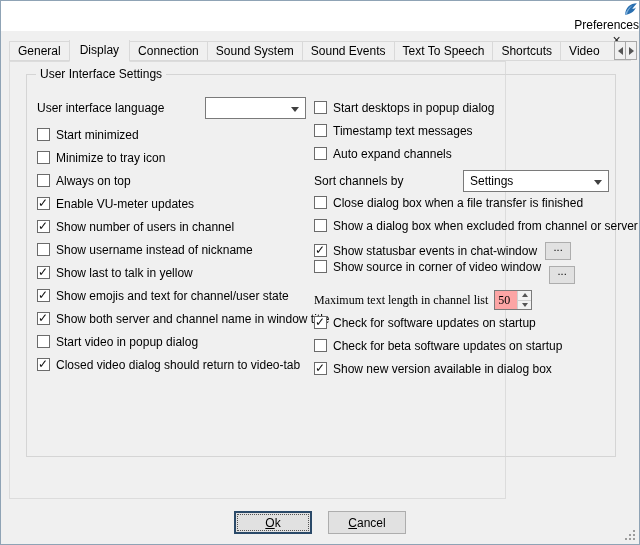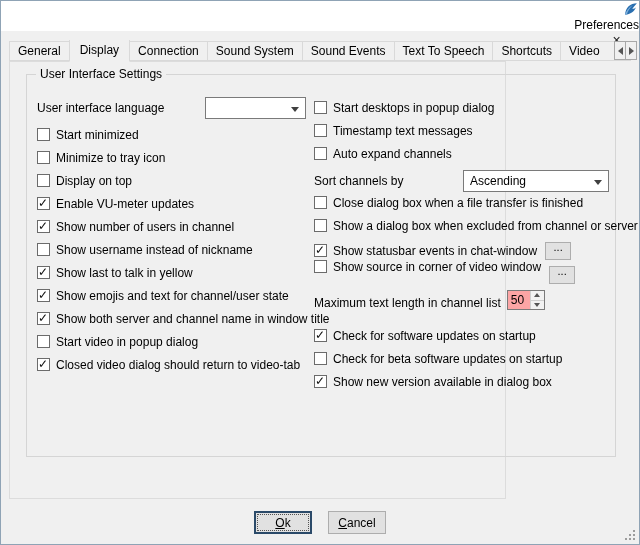--- a/index.html
+++ b/index.html
@@ -41,31 +41,31 @@
   .check-row{display:flex;align-items:flex-start;height:15px;margin-bottom:8px;white-space:nowrap;cursor:default;}
   .cb{width:13px;height:13px;background:#fff;border:1px solid #6b6b6b;box-sizing:border-box;margin-right:6px;
     position:relative;flex:0 0 13px;}
   .cb.checked::after{content:"✓";position:absolute;left:0px;top:-2px;font-size:12px;color:#111;}
   .combo-row{display:flex;align-items:center;height:22px;margin-bottom:4px;white-space:nowrap;}
   .combo-label{flex:0 0 149px;}
   .dc-combo{width:146px;box-sizing:border-box;}
   .checkbtn-row{display:flex;align-items:center;height:18px;margin-bottom:6px;white-space:nowrap;}
   .btn-mini{width:26px;height:18px;background:#e1e1e1;border:1px solid #adadad;box-sizing:border-box;
     display:flex;align-items:flex-start;justify-content:center;margin-left:8px;font-size:11px;line-height:9px;}
-  .spin-row{display:flex;align-items:flex-end;height:20px;margin-bottom:19px;white-space:nowrap;}
+  .spin-row{display:flex;align-items:center;height:20px;margin-bottom:6px;white-space:nowrap;font-family:Liberation Serif, serif;}
   .spinbox{display:inline-flex;margin-left:6px;height:20px;border:1px solid #7a7a7a;background:#fca5a5;box-sizing:border-box;}
   .spin-val{width:19px;padding-left:3px;display:flex;align-items:center;}
   .spin-arrows{width:13px;border-left:1px solid #cfcfcf;display:flex;flex-direction:column;}
   .spin-up,.spin-down{flex:1;display:flex;align-items:center;justify-content:center;background:#f2f2f2;}
   .spin-up{border-bottom:1px solid #cfcfcf;}
   .tri-up{width:0;height:0;border:3px solid transparent;border-bottom:4px solid #555;border-top:none;}
   .tri-down{width:0;height:0;border:3px solid transparent;border-top:4px solid #555;border-bottom:none;}
   
   .btn-row{position:absolute;left:0;right:0;top:510px;display:flex;justify-content:center;gap:16px;}
-  .btn{width:58px;height:23px;background:#e1e1e1;border:1px solid #adadad;box-sizing:border-box;
+  .btn{width:78px;height:23px;background:#e1e1e1;border:1px solid #adadad;box-sizing:border-box;
     display:flex;align-items:center;justify-content:center;position:relative;}
   .btn span{display:block;}
   .btn span::first-letter{text-decoration:underline;}
   .btn.default{border:2px solid #2b4a69;}
   .btn.default::after{content:"";position:absolute;left:1px;right:1px;top:1px;bottom:1px;border:1px dotted #555;}
   .grip{position:absolute;right:3px;bottom:3px;width:12px;height:12px;}
 </style>
 </head>
 <body>
 
@@ -116,21 +116,21 @@
         <div class="check-row">
           <span class="cb"></span>
           <span>Start minimized</span>
         </div>
         <div class="check-row">
           <span class="cb"></span>
           <span>Minimize to tray icon</span>
         </div>
         <div class="check-row">
           <span class="cb"></span>
-          <span>Display on top</span>
+          <span>Always on top</span>
         </div>
         <div class="check-row">
           <span class="cb checked"></span>
           <span>Enable VU-meter updates</span>
         </div>
         <div class="check-row">
           <span class="cb checked"></span>
           <span>Show number of users in channel</span>
         </div>
         <div class="check-row">
@@ -169,21 +169,21 @@
           <span>Timestamp text messages</span>
         </div>
         <div class="check-row">
           <span class="cb"></span>
           <span>Auto expand channels</span>
         </div>
 
         <div class="combo-row">
           <span class="combo-label">Sort channels by</span>
           <div class="combo dc-combo">
-            <span>Ascending</span>
+            <span>Settings</span>
           </div>
         </div>
 
         <div class="check-row">
           <span class="cb"></span>
           <span>Close dialog box when a file transfer is finished</span>
         </div>
         <div class="check-row">
           <span class="cb"></span>
           <span>Show a dialog box when excluded from channel or server</span>

